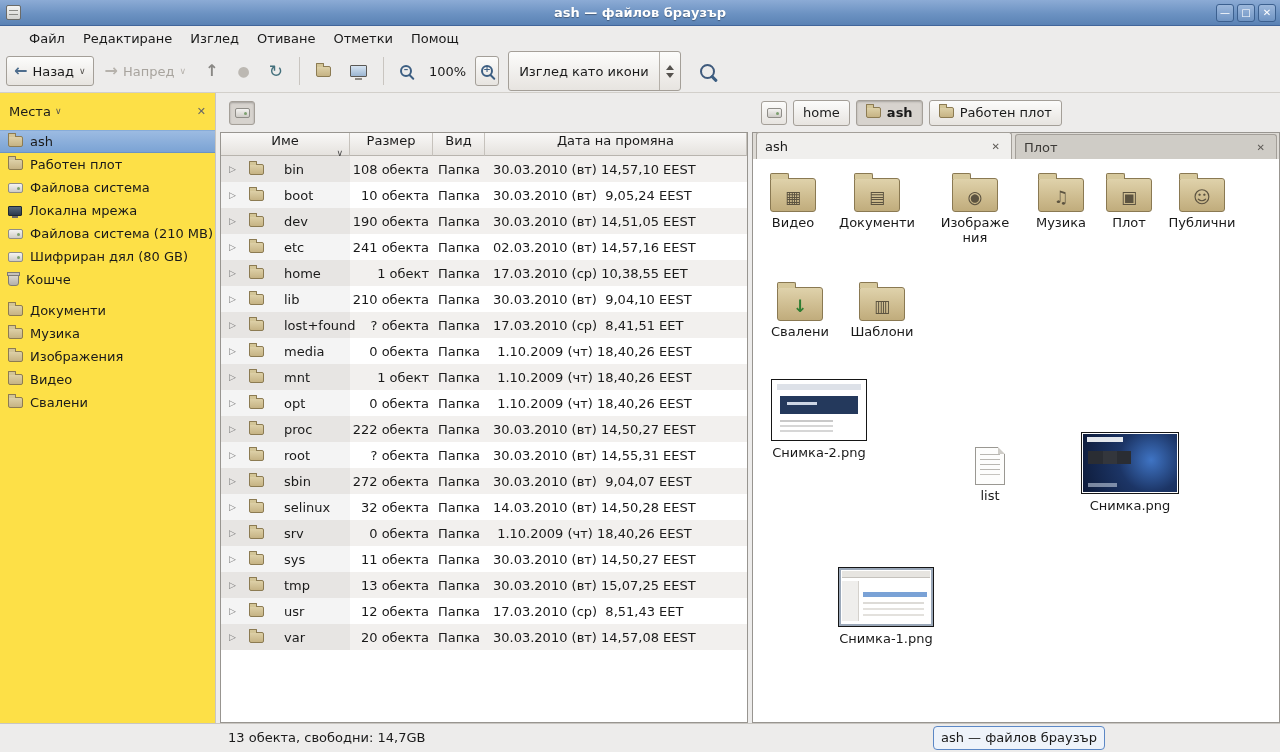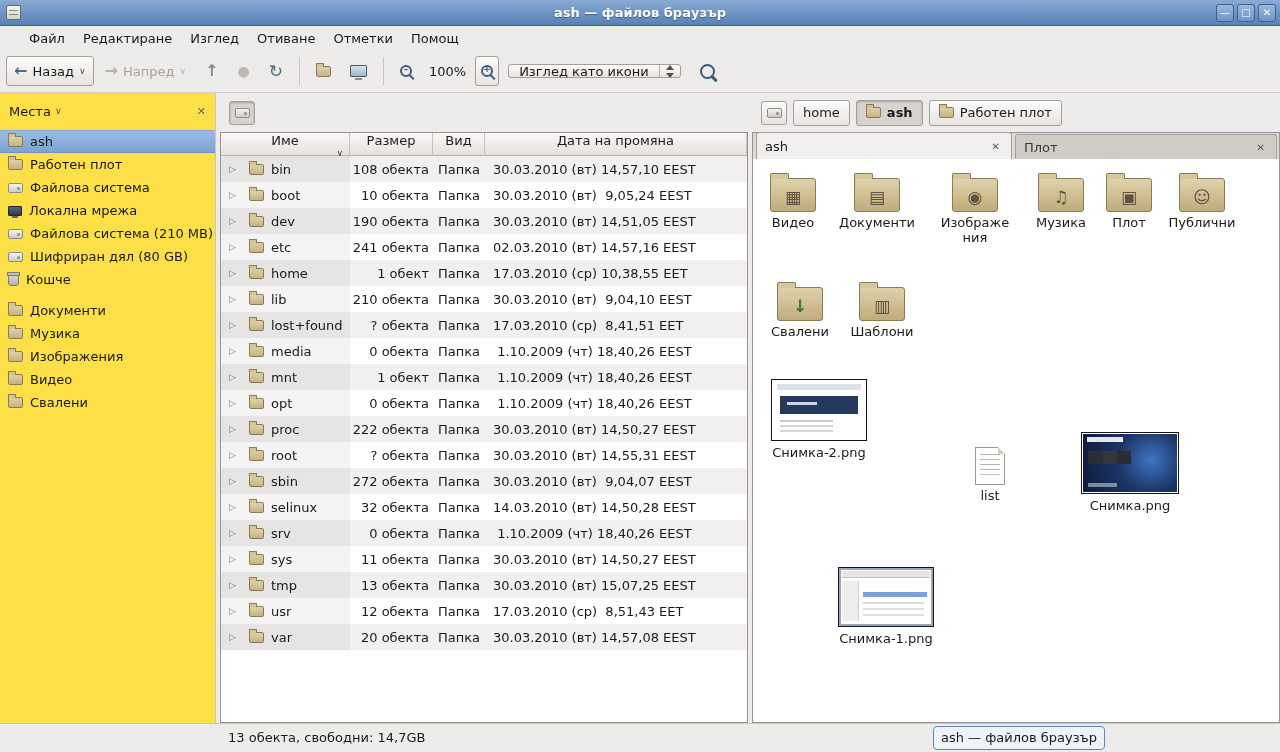--- a/index.html
+++ b/index.html
@@ -32,21 +32,21 @@
   .chev { font-size:9px; color:#55524e; line-height:1; }
   .tsep { width:1px; height:28px; background:#c9c5c0; margin:0 5px; }
   .reload { font-size:17px; color:#44707c; line-height:1; }
   .stopdot { font-size:14px; color:#bcb8b2; line-height:1; }
   .monitor { width:17px; height:12px; border:1px solid #5a5854; border-radius:1px; background:linear-gradient(#d6e4f2,#9cb6d2); position:relative; }
   .monitor::after { content:""; position:absolute; left:4px; right:4px; bottom:-4px; height:2px; background:#8e8b86; }
   .mag { width:12px; height:12px; border:2px solid #3c5e82; border-radius:50%; position:relative; display:inline-block; }
   .mag::after { content:""; position:absolute; width:7px; height:2px; background:#3c5e82; transform:rotate(45deg); bottom:-3px; right:-5px; border-radius:1px; }
   .mag .sign { position:absolute; left:0; right:0; top:-3px; text-align:center; font-size:9px; font-weight:bold; color:#3c5e82; }
   .zoomlabel { padding:0 6px; }
-  .combo { display:flex; align-items:center; height:14px; border:1px solid #a49f98; border-radius:3px; background:linear-gradient(#fcfcfb,#e7e4e0); margin-left:6px; }
+  .combo { display:flex; align-items:center; height:40px; border:1px solid #a49f98; border-radius:3px; background:linear-gradient(#fcfcfb,#e7e4e0); margin-left:6px; }
   .combo .ctext { padding:0 10px; min-width:138px; }
   .combo .carrows { border-left:1px solid #b5b0a9; align-self:stretch; display:flex; flex-direction:column; justify-content:center; align-items:center; gap:3px; padding:0 6px; }
   .tri-up { width:0; height:0; border-left:4px solid transparent; border-right:4px solid transparent; border-bottom:5px solid #55524e; }
   .tri-down { width:0; height:0; border-left:4px solid transparent; border-right:4px solid transparent; border-top:5px solid #55524e; }
   .bigmag { width:15px; height:15px; border:2px solid #3f5a7c; }
   .bigmag::after { width:8px; height:3px; }
 
   
   .fold16 { position:relative; display:inline-block; width:15px; height:11px; background:linear-gradient(180deg,#ddd0a7,#c6b384); border:1px solid #8c7b52; border-radius:1px 2px 2px 2px; vertical-align:middle; flex:none; }
   .fold16::before { content:""; position:absolute; top:-4px; left:-1px; width:6px; height:3px; background:#d3c597; border:1px solid #8c7b52; border-bottom:0; border-radius:1px 1px 0 0; }
@@ -83,21 +83,21 @@
   .sortind { margin-left:auto; font-size:9px; color:#444; }
   .row { display:flex; height:26px; align-items:center; }
   .row.odd { background:#f2f0ee; }
   .cell { height:100%; display:flex; align-items:center; }
   .c-name { width:129px; background:rgba(0,0,0,.045); }
   .c-size { width:83px; justify-content:flex-end; padding-right:4px; }
   .c-type { width:52px; padding-left:5px; }
   .c-date { flex:1; padding-left:8px; white-space:pre; }
   .expander { width:12px; margin-left:8px; font-size:9px; color:#7a7a7a; flex:none; }
   .c-name .fold16 { margin-left:8px; }
-  .fname { margin-left:7px; }
+  .fname { margin-left:20px; }
 
   
   .rpane { position:absolute; left:752px; top:0; right:0; bottom:0; }
   .crumbbtn { display:flex; align-items:center; gap:6px; height:26px; padding:0 9px; border:1px solid #a49f98; border-radius:3px; background:linear-gradient(#fcfcfb,#e7e4e0); }
   .crumbbtn.active { background:#d7d3ce; box-shadow:inset 0 1px 2px rgba(0,0,0,.22); font-weight:bold; }
   .tabbar { position:absolute; left:0; top:39px; right:0; height:28px; background:#dedbd6; border:1px solid #989590; border-bottom:1px solid #b1ada7; display:flex; align-items:flex-end; }
   .tab { display:flex; align-items:center; height:25px; padding:0 8px; border:1px solid #a39f99; border-bottom:none; border-radius:3px 3px 0 0; margin-left:3px; background:#cfccc6; color:#3c3a37; }
   .tab.active { background:#f0efed; height:27px; color:#1a1a1a; }
   .tab .tclose { margin-left:auto; font-size:10px; color:#5d5a56; padding:2px 3px; }
   .tab1 { width:256px; } .tab2 { width:262px; }

